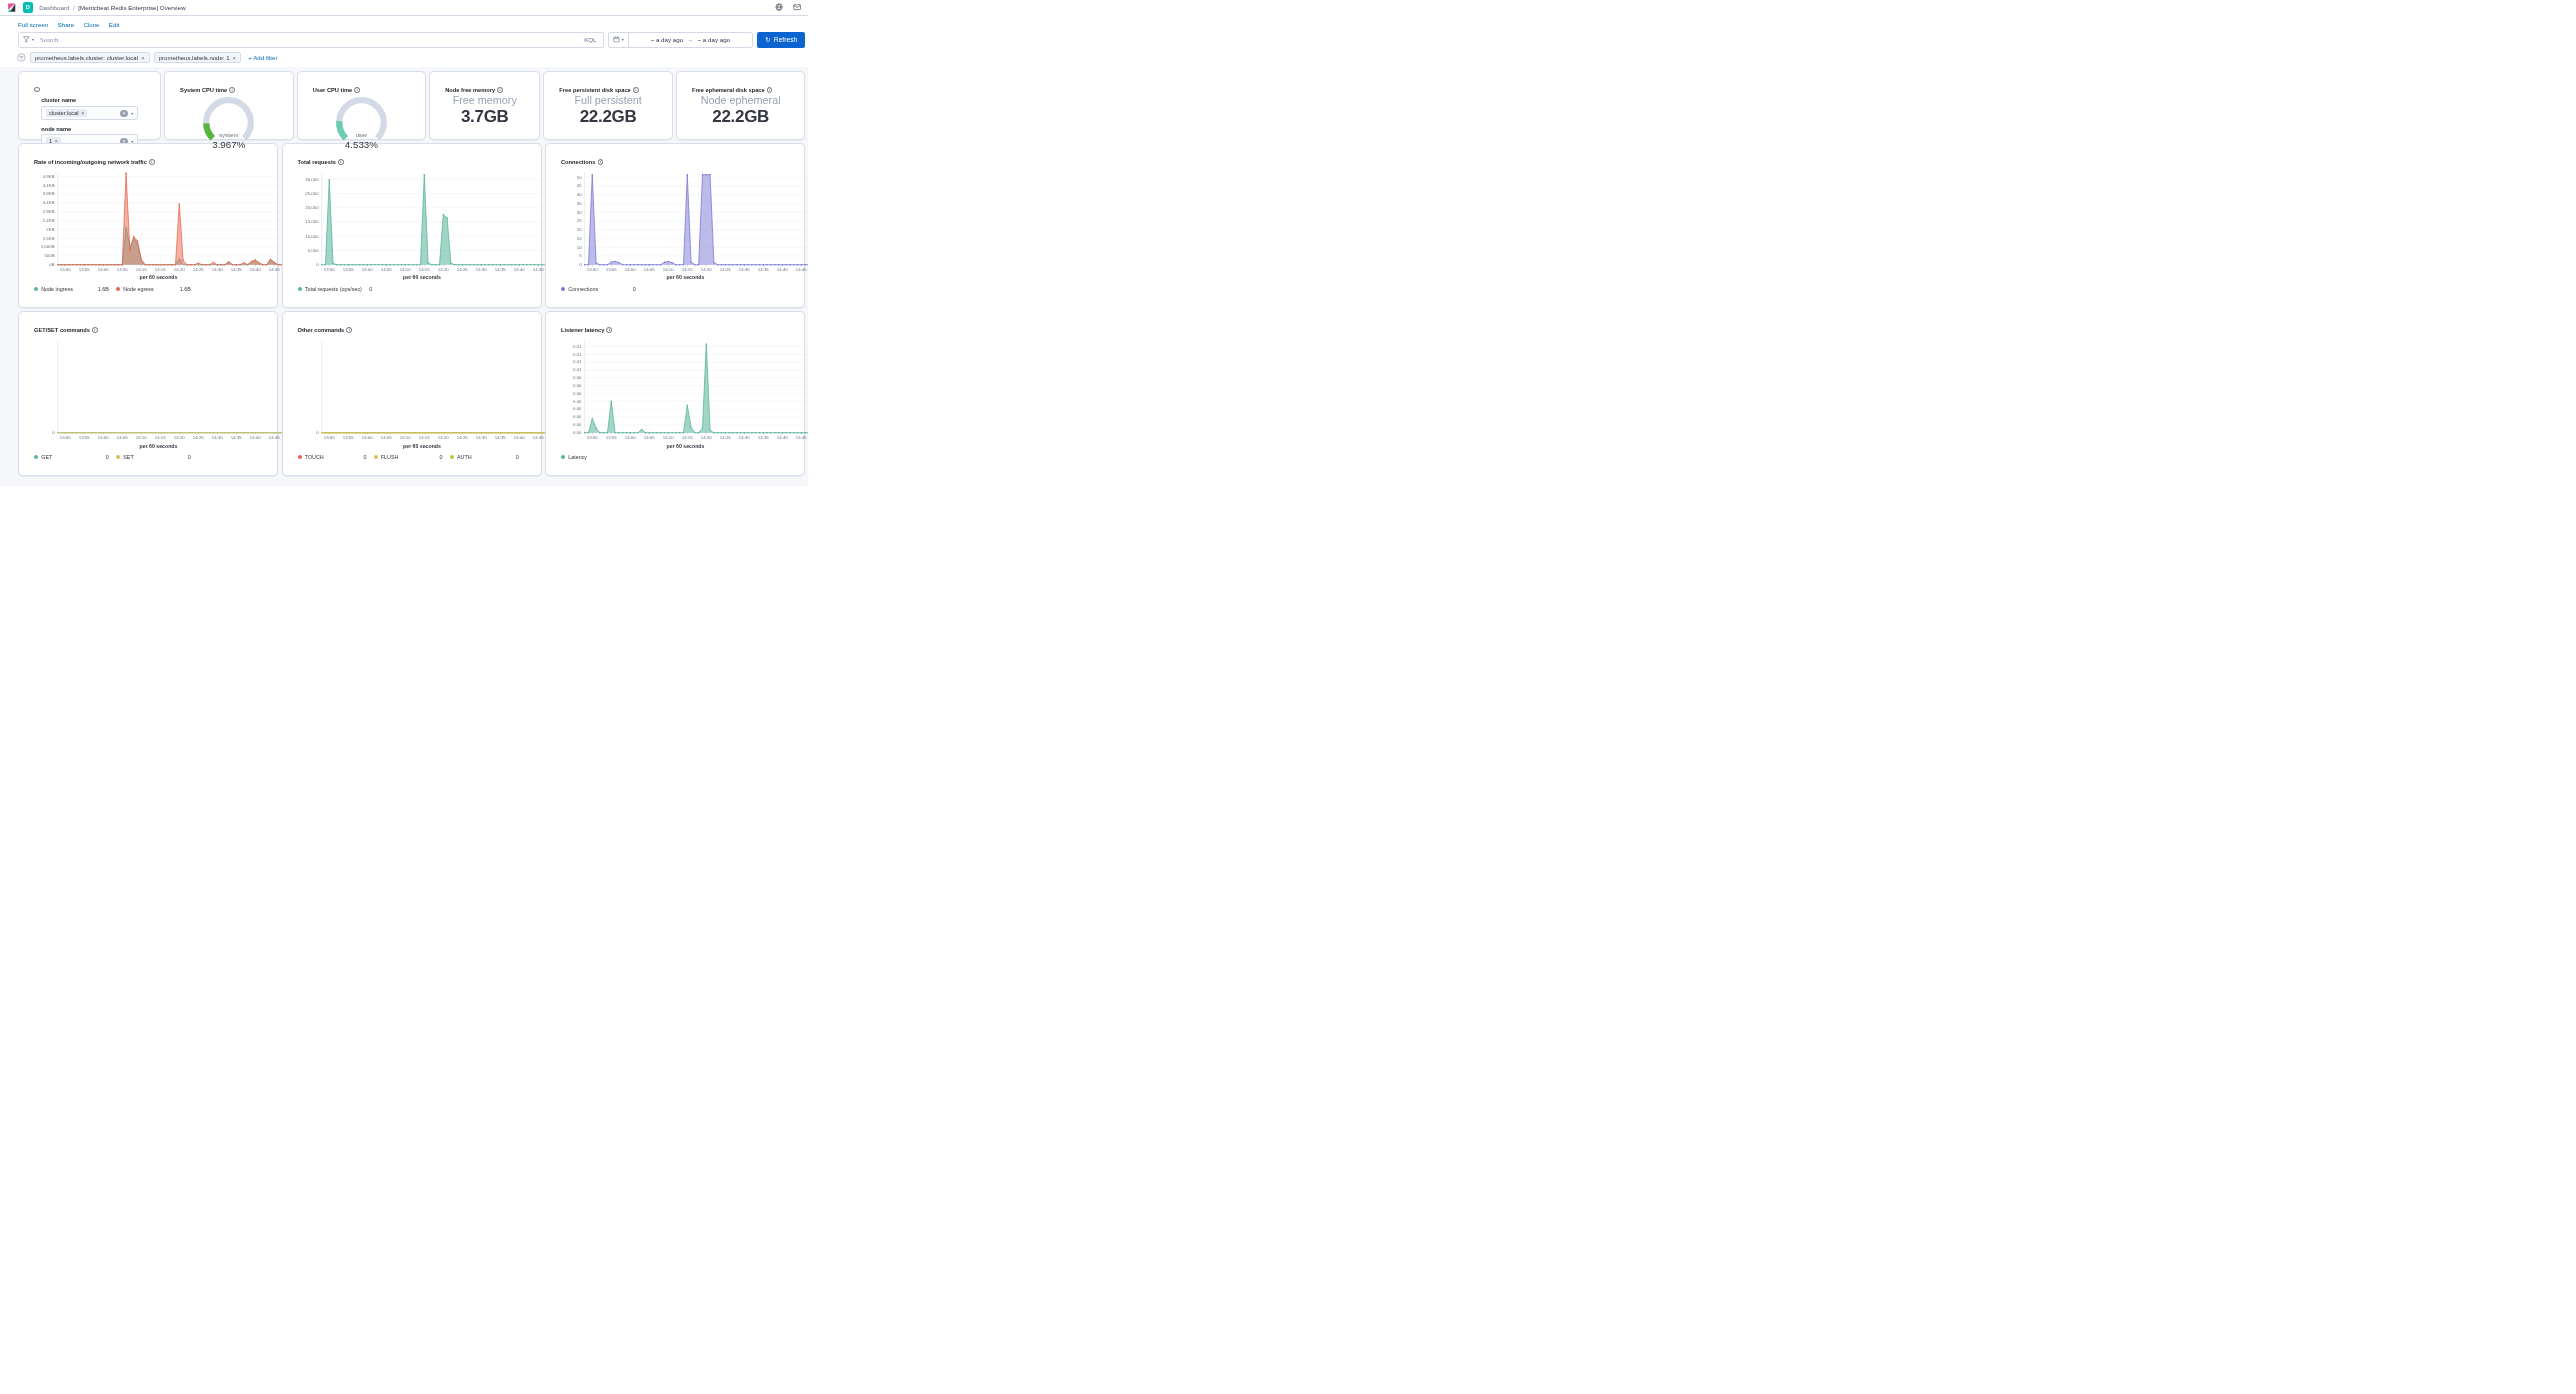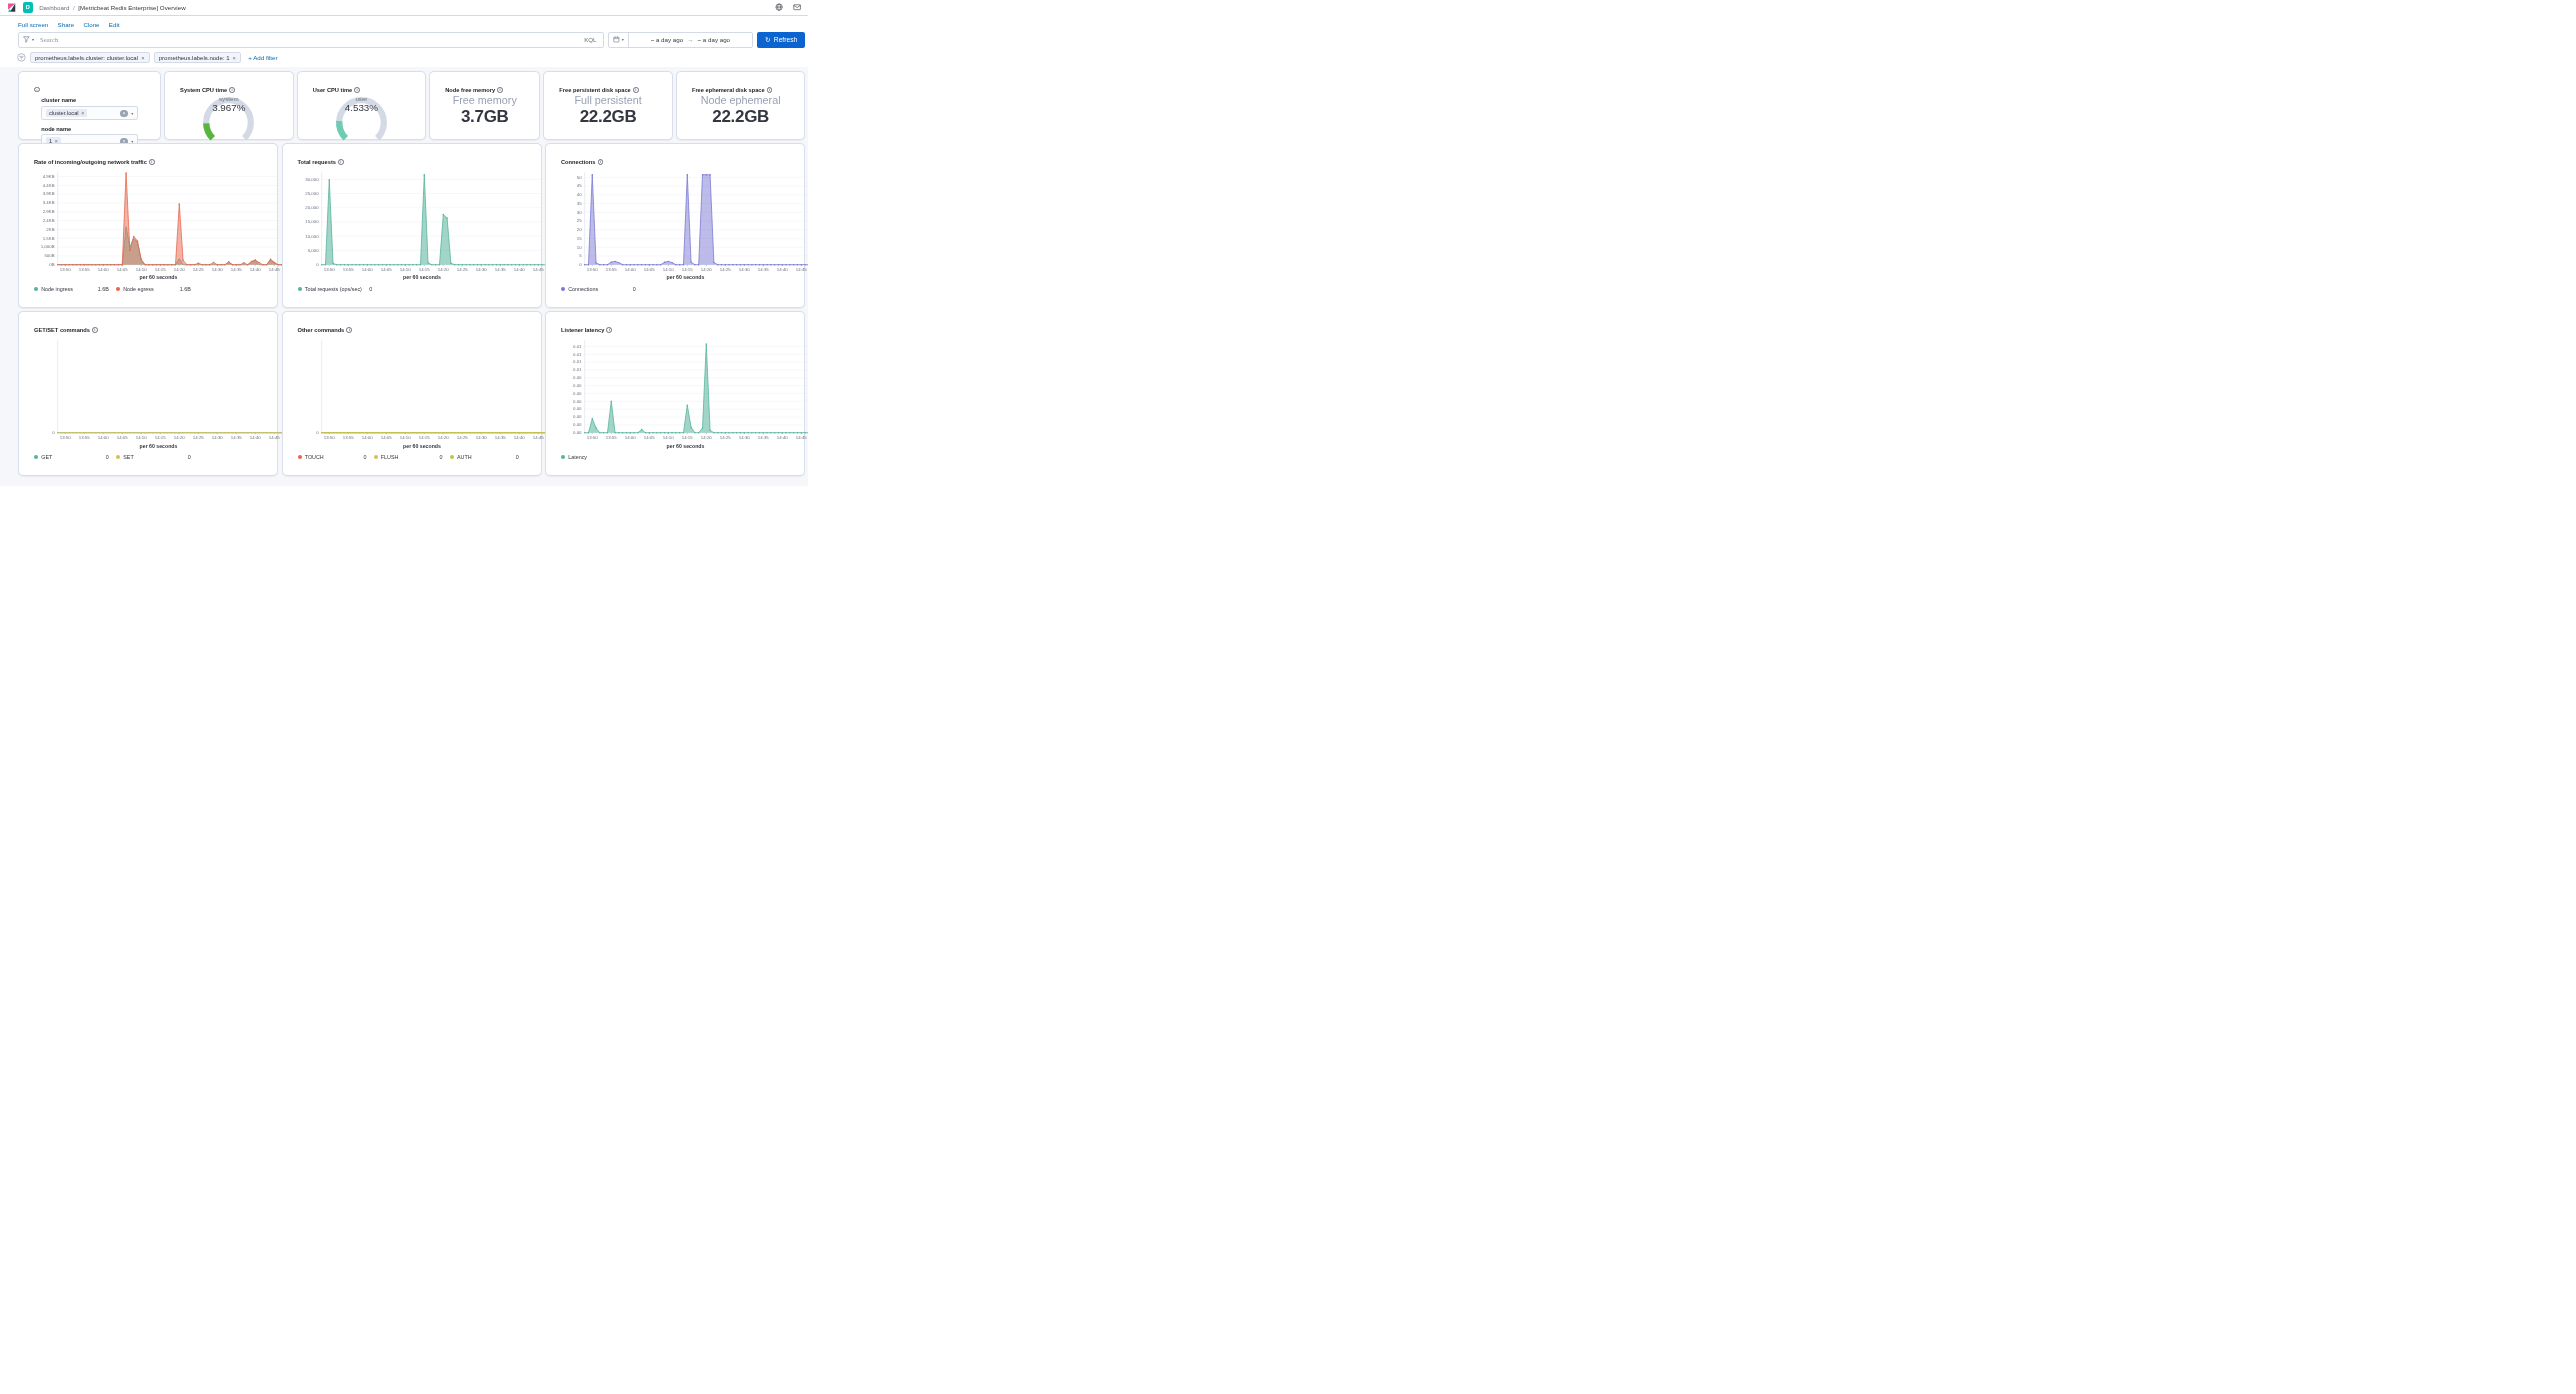--- a/index.html
+++ b/index.html
@@ -63,21 +63,21 @@
     padding:0 3.6px;cursor:pointer;}
   .token{display:flex;align-items:center;gap:2.6px;background:#E7EBF3;border-radius:1.5px;padding:1px 3.1px;font-size:5.7px;color:#343741;}
   .token-x{font-size:5.2px;color:#69707D;cursor:pointer;}
   .combo-actions{margin-left:auto;display:flex;align-items:center;gap:3.6px;}
   .combo-clear{width:7.2px;height:7.2px;border-radius:50%;background:#98A2B3;color:#fff;font-size:4.6px;line-height:7.2px;
     text-align:center;cursor:pointer;}
   
   .gauge-panel,.metric-panel{flex:1 1 0;}
   .metric-mem{flex:0 0 111px;}
   .gauge-wrap{position:relative;width:55px;height:55px;margin:1px auto 0;}
-  .gauge-text{position:absolute;inset:0;display:flex;flex-direction:column;align-items:center;justify-content:flex-start;gap:0.5px;}
+  .gauge-text{position:absolute;inset:0;display:flex;flex-direction:column;align-items:center;justify-content:flex-end;gap:0.5px;}
   .gauge-label{font-size:6.2px;color:#69707D;}
   .gauge-value{font-size:9.8px;color:#343741;}
   .metric{flex:1;display:flex;flex-direction:column;align-items:center;justify-content:center;gap:1px;}
   .metric-label{font-size:10.8px;color:#98A2B3;}
   .metric-value{font-size:17px;font-weight:700;color:#343741;letter-spacing:-0.3px;}
   
   .chart-panel{flex:1 1 0;}
   .chart{display:block;margin-top:2.1px;}
   svg text{font-size:8.5px;fill:#69707D;font-family:"Liberation Sans",sans-serif;}
   .xlabel{text-align:center;padding-left:20.6px;font-size:5.2px;font-weight:700;color:#343741;margin-top:0.5px;}

